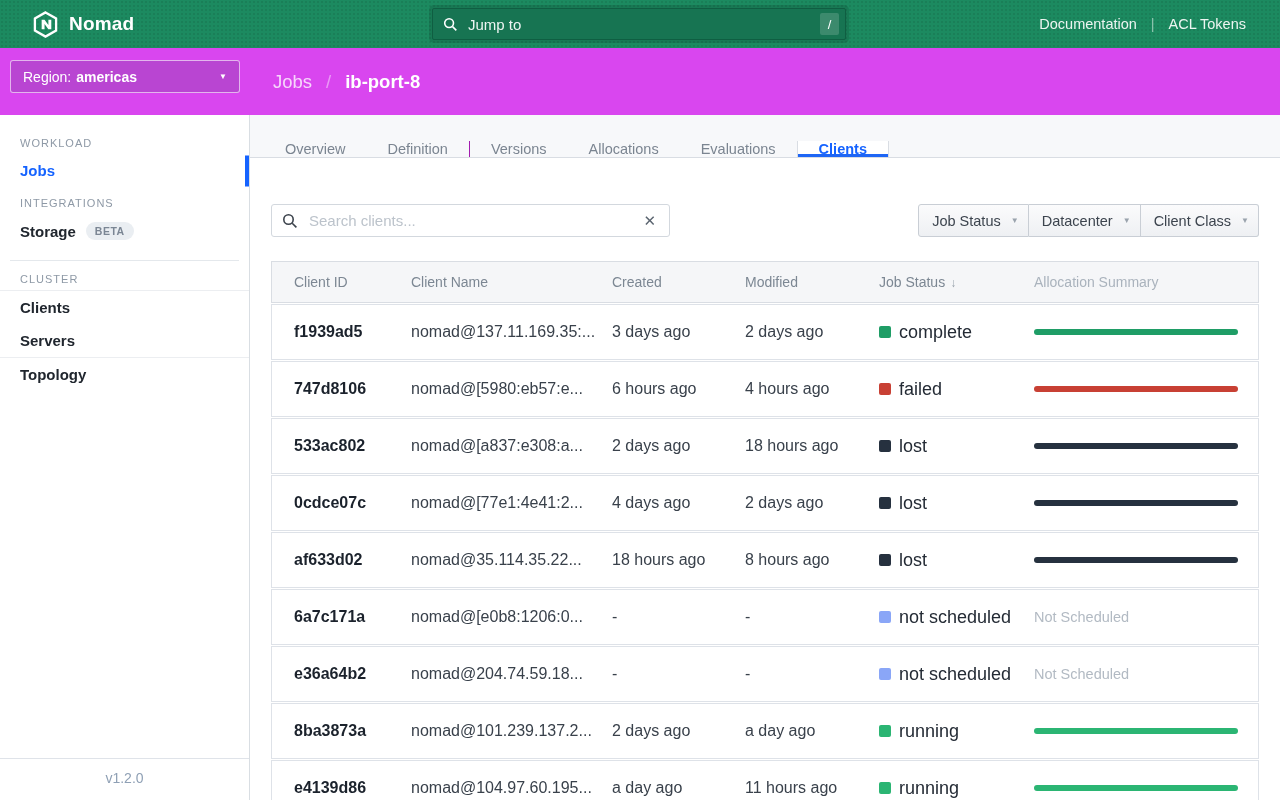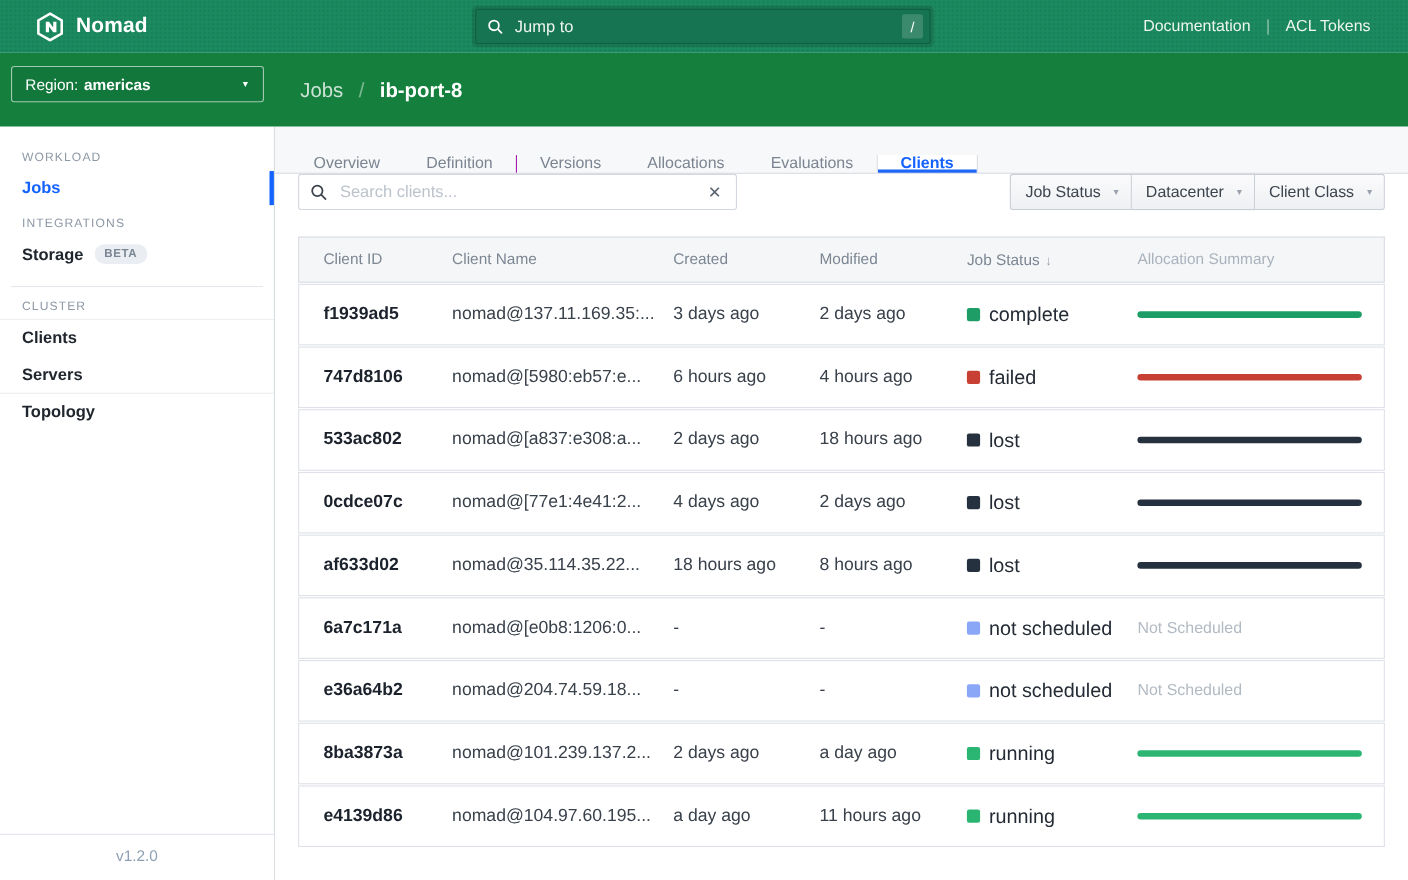--- a/index.html
+++ b/index.html
@@ -17,21 +17,21 @@
   .jump input{flex:1;background:transparent;border:0;outline:none;color:#fff;font-size:15px;font-family:inherit;min-width:0;}
   .jump input::placeholder{color:rgba(255,255,255,.93);}
   .jump-icon{margin-right:8px;flex:none;display:flex;}
   .slash{width:19px;height:22px;flex:none;background:rgba(255,255,255,.16);border-radius:2px;color:#fff;
          display:flex;align-items:center;justify-content:center;font-size:13px;}
   .toplinks{position:absolute;right:34px;top:0;height:48px;display:flex;align-items:center;font-size:14.5px;color:#edf5f1;}
   .toplink{cursor:pointer;}
   .pipe{margin:0 14px;color:rgba(255,255,255,.5);}
 
   
-  .subnav{position:absolute;top:48px;left:0;width:100%;height:67px;background:#15803d;z-index:4;}
+  .subnav{position:absolute;top:48px;left:0;width:100%;height:67px;background:#d946ef;z-index:4;}
   .region{position:absolute;left:10px;top:12px;width:230px;height:33px;box-sizing:border-box;
           border:1px solid rgba(255,255,255,.6);border-radius:3px;background:rgba(8,70,48,.15);
           color:#fff;display:flex;align-items:center;padding:0 12px;font-size:14px;cursor:pointer;}
   .region b{margin-left:5px;font-weight:700;}
   .region .caret{margin-left:auto;font-size:8px;line-height:1;}
   .breadcrumb{position:absolute;left:273px;top:0;height:67px;display:flex;align-items:center;font-size:18.5px;color:#fff;}
   .crumb-job{color:rgba(255,255,255,.78);cursor:pointer;}
   .crumb-sep{margin:0 14px;color:rgba(255,255,255,.45);}
   .crumb-current{font-weight:700;}
 
@@ -51,21 +51,21 @@
 
   
   .main{position:absolute;top:115px;left:250px;width:1030px;height:685px;background:#fff;}
   .tabbar{height:43px;box-sizing:border-box;background:#f7f8fa;border-bottom:1px solid #d9dde3;display:flex;padding-left:14px;align-items:flex-end;}
   .tab{display:flex;align-items:center;padding:0 21px;font-size:14.5px;color:#7b8591;cursor:pointer;}
   .tab.sep{border-right:1px solid #a21caf;}
   .tab.active{background:#fff;color:#1563ff;font-weight:600;border-left:1px solid #d9dde3;border-right:1px solid #d9dde3;
               box-shadow:inset 0 -3px 0 #1e66f5;}
   .content{padding:0 21px;}
 
-  .toolbar{display:flex;justify-content:space-between;align-items:center;}
+  .toolbar{margin-top:46px;display:flex;justify-content:space-between;align-items:center;}
   .searchbox{width:399px;height:33px;box-sizing:border-box;border:1px solid #d3d8de;border-radius:3px;background:#fff;
              display:flex;align-items:center;padding:0 10px;}
   .search-icon{margin-right:9px;display:flex;flex:none;}
   .searchbox input{flex:1;border:0;outline:0;font-size:15px;color:#333;font-family:inherit;min-width:0;}
   .searchbox input::placeholder{color:#bcc3cb;}
   .search-clear{color:#5b6570;font-size:15px;cursor:pointer;padding:0 3px;flex:none;}
 
   .filters{display:flex;}
   .filter-btn{position:relative;height:33px;box-sizing:border-box;border:1px solid #c9ced5;
               background:linear-gradient(#fbfbfc,#eef0f3);display:flex;align-items:center;

